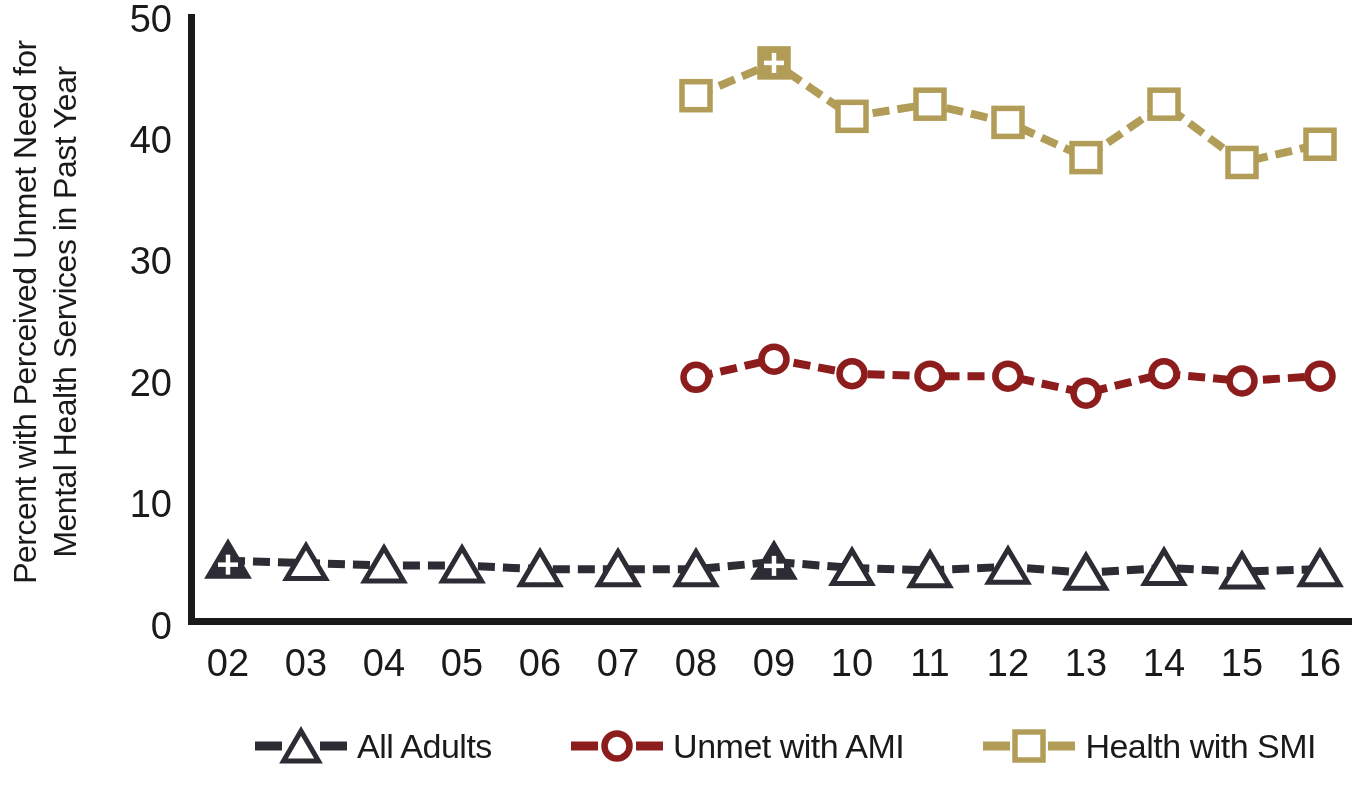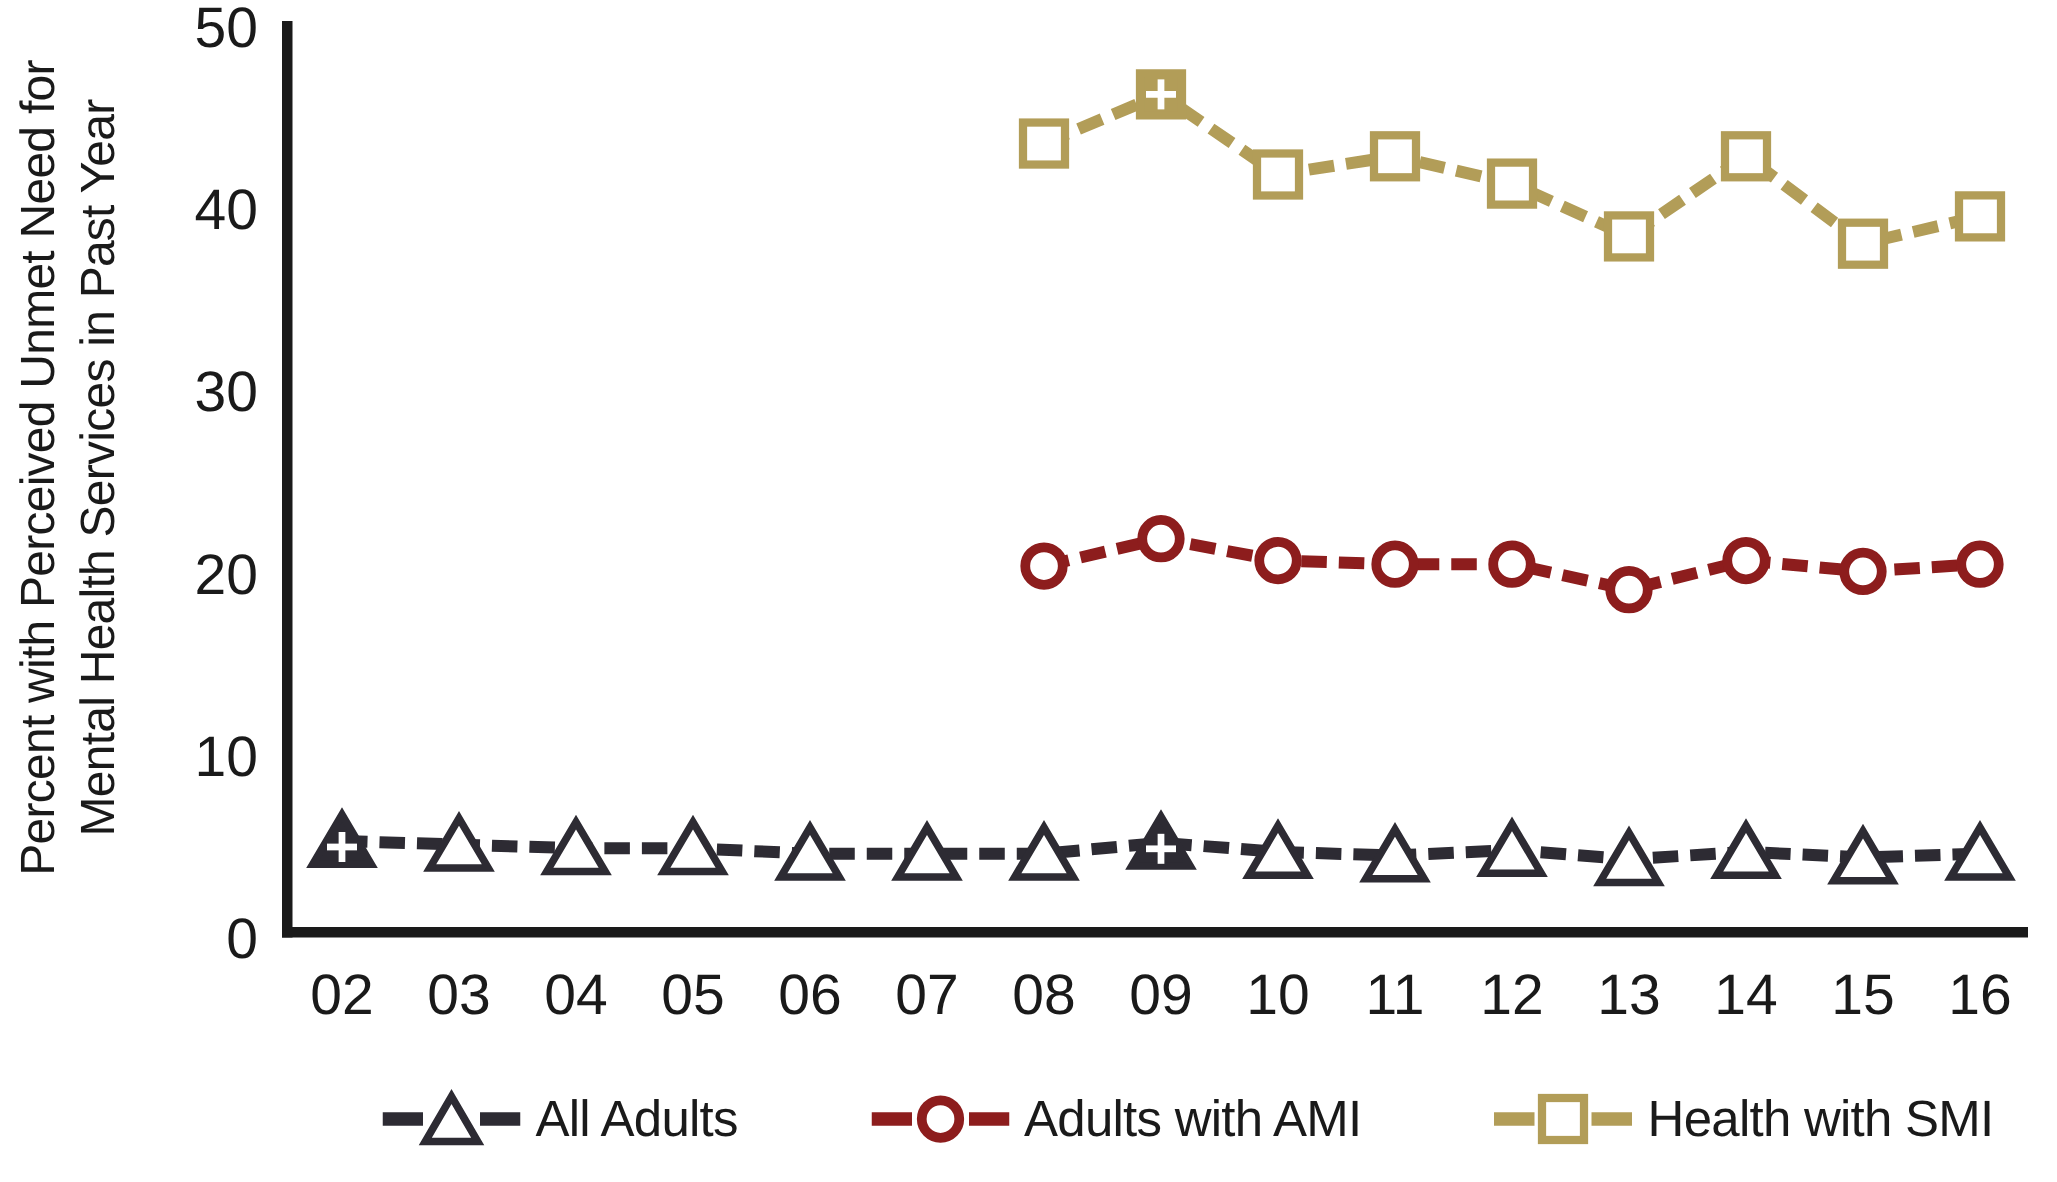--- a/index.html
+++ b/index.html
@@ -8,21 +8,21 @@
     width:1371px;height:788px;
     background:#ffffff;
     font-family:"Liberation Sans",sans-serif;
     overflow:hidden;
   }
   #chart-svg{display:block;}
   .legend{
     display:flex;
     justify-content:space-between;
     align-items:center;
-    padding:0 42px 0 255px;
+    padding:0 55px 0 255px;
     margin-top:14px;
     height:64px;
   }
   .legend-item{display:flex;align-items:center;gap:10px;}
   .legend-label{
     font-size:34px;
     color:#1a1a1a;
     letter-spacing:-0.5px;
     white-space:nowrap;
   }
@@ -125,21 +125,21 @@
           <path d="M 28.5 37 L 63.5 37 L 46 7 Z" fill="#ffffff" stroke="#2d2b33" stroke-width="5"></path>
         </svg>
       <span class="legend-label">All Adults</span>
     </div>
     <div class="legend-item">
       <svg id="lm1" width="92" height="44">
           <line x1="0" y1="22" x2="27" y2="22" stroke="#8d1d1d" stroke-width="9"></line>
           <line x1="65" y1="22" x2="92" y2="22" stroke="#8d1d1d" stroke-width="9"></line>
           <circle cx="46" cy="22" r="12.5" fill="#ffffff" stroke="#8d1d1d" stroke-width="6.5"></circle>
         </svg>
-      <span class="legend-label">Adults with AMI</span>
+      <span class="legend-label">Unmet with AMI</span>
     </div>
     <div class="legend-item">
       <svg id="lm2" width="92" height="44">
           <line x1="0" y1="22" x2="27" y2="22" stroke="#b29d58" stroke-width="9"></line>
           <line x1="65" y1="22" x2="92" y2="22" stroke="#b29d58" stroke-width="9"></line>
           <rect x="32" y="8" width="28" height="28" fill="#ffffff" stroke="#b29d58" stroke-width="5.5"></rect>
         </svg>
       <span class="legend-label">Health with SMI</span>
     </div>
   </div>

